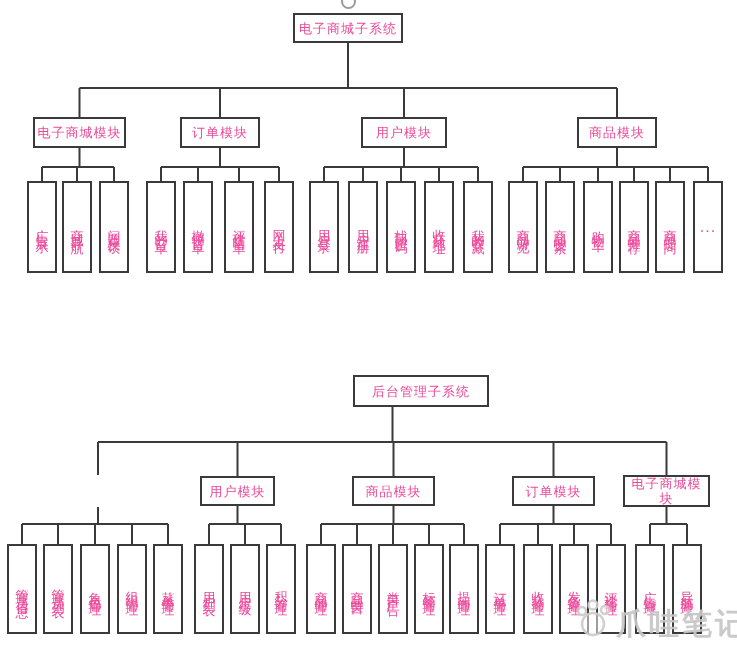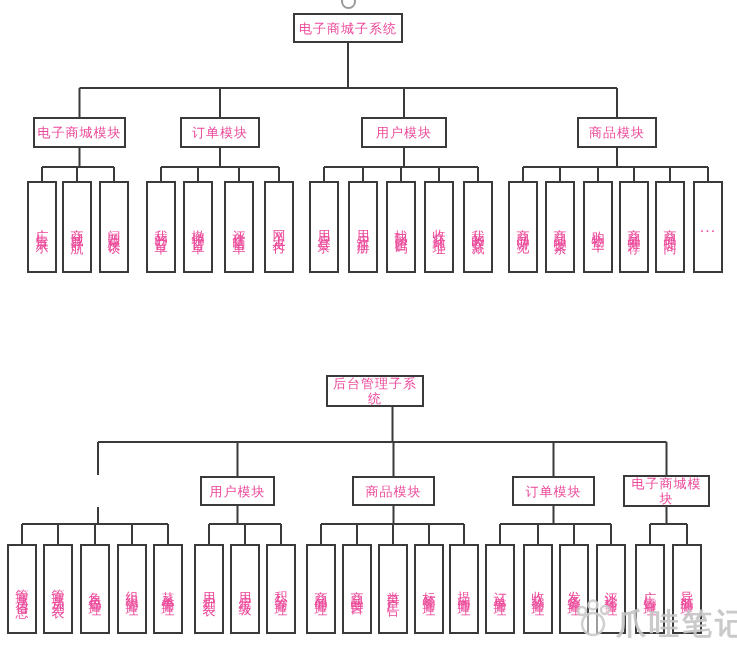--- a/index.html
+++ b/index.html
@@ -125,21 +125,21 @@
     </div>
     <div class="node leaf" style="left: 619px; top: 181px; width: 30px; height: 92px;">
       <span>商品推荐</span>
     </div>
     <div class="node leaf" style="left: 655px; top: 181px; width: 30px; height: 92px;">
       <span>商品提问</span>
     </div>
     <div class="node leaf horiz" style="left: 693px; top: 181px; width: 30px; height: 92px;">
       <span>...</span>
     </div>
-    <div class="node module root" style="left: 326px; top: 375px; width: 98px; height: 32px;">
+    <div class="node module root" style="left: 353px; top: 375px; width: 136px; height: 32px;">
       <span>后台管理子系统</span>
     </div>
     <div class="node leaf" style="left: 7px; top: 544px; width: 30px; height: 90px;">
       <span>管理员信息</span>
     </div>
     <div class="node leaf" style="left: 43px; top: 544px; width: 30px; height: 90px;">
       <span>管理员列表</span>
     </div>
     <div class="node leaf" style="left: 80px; top: 544px; width: 30px; height: 90px;">
       <span>角色管理</span>

